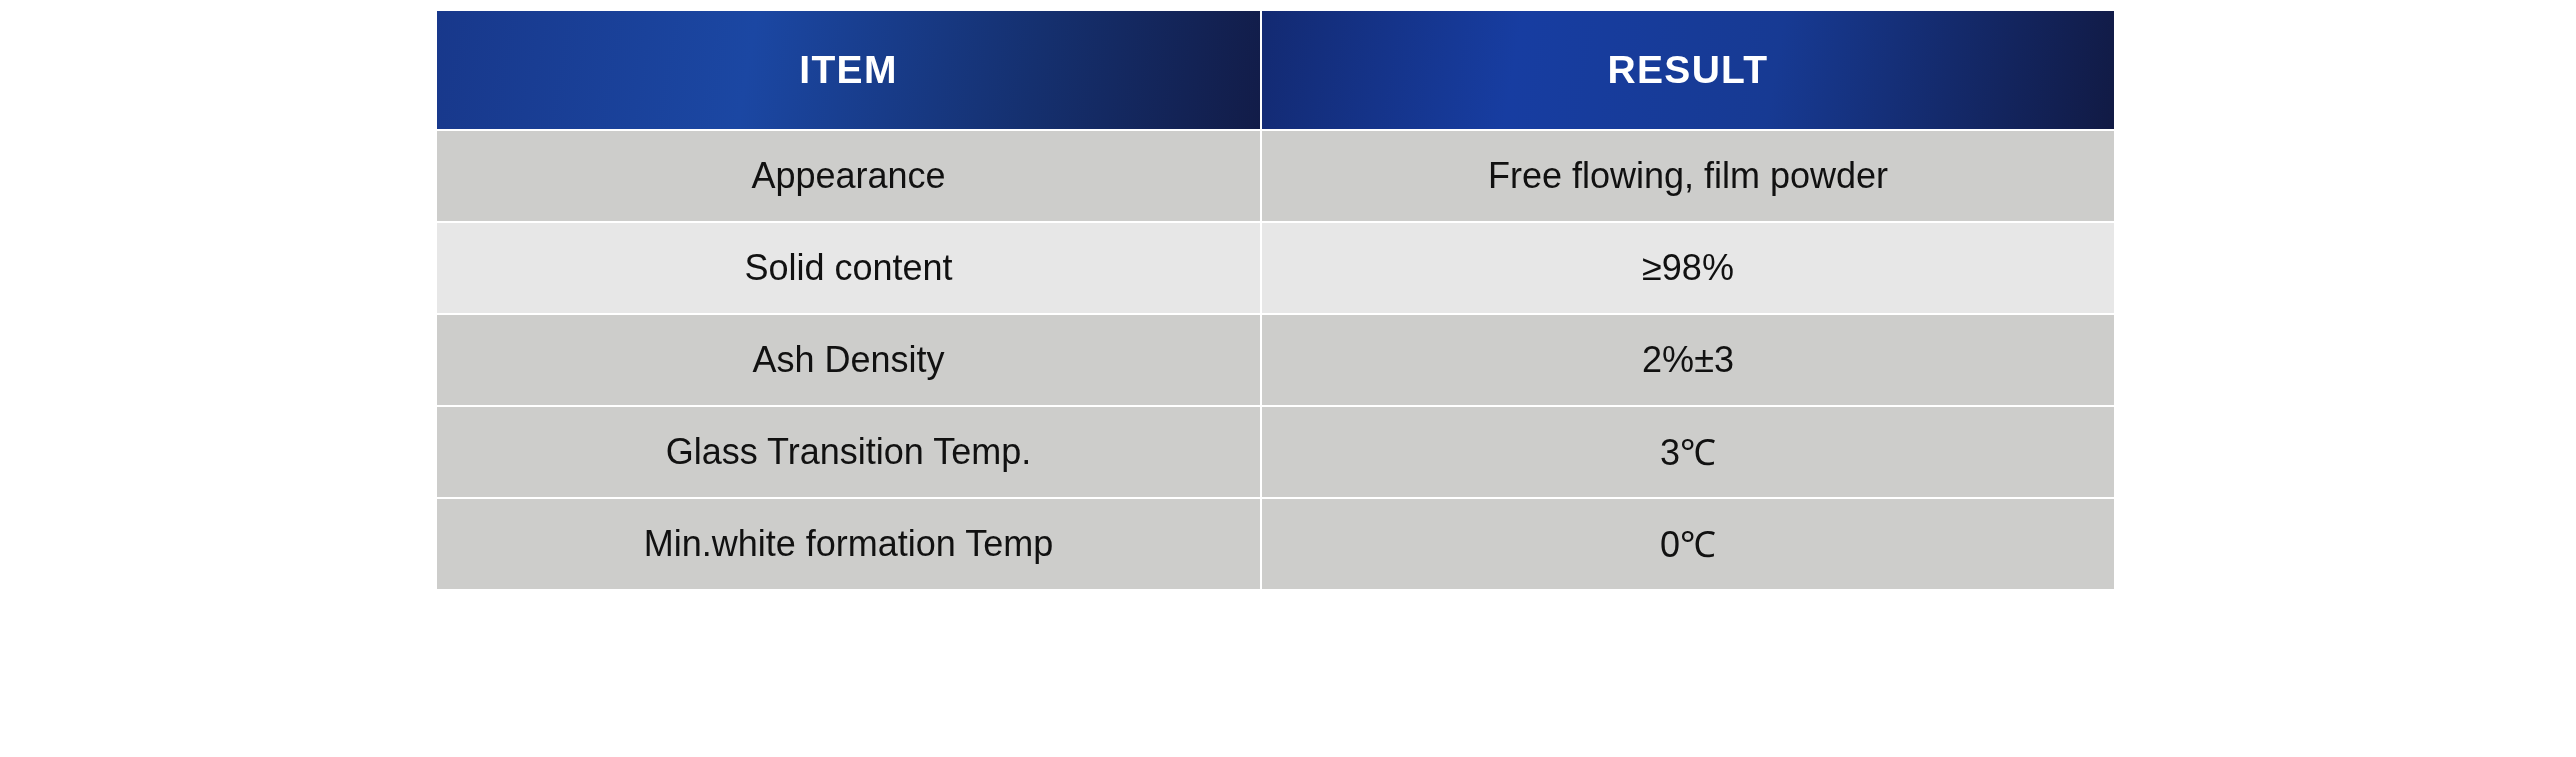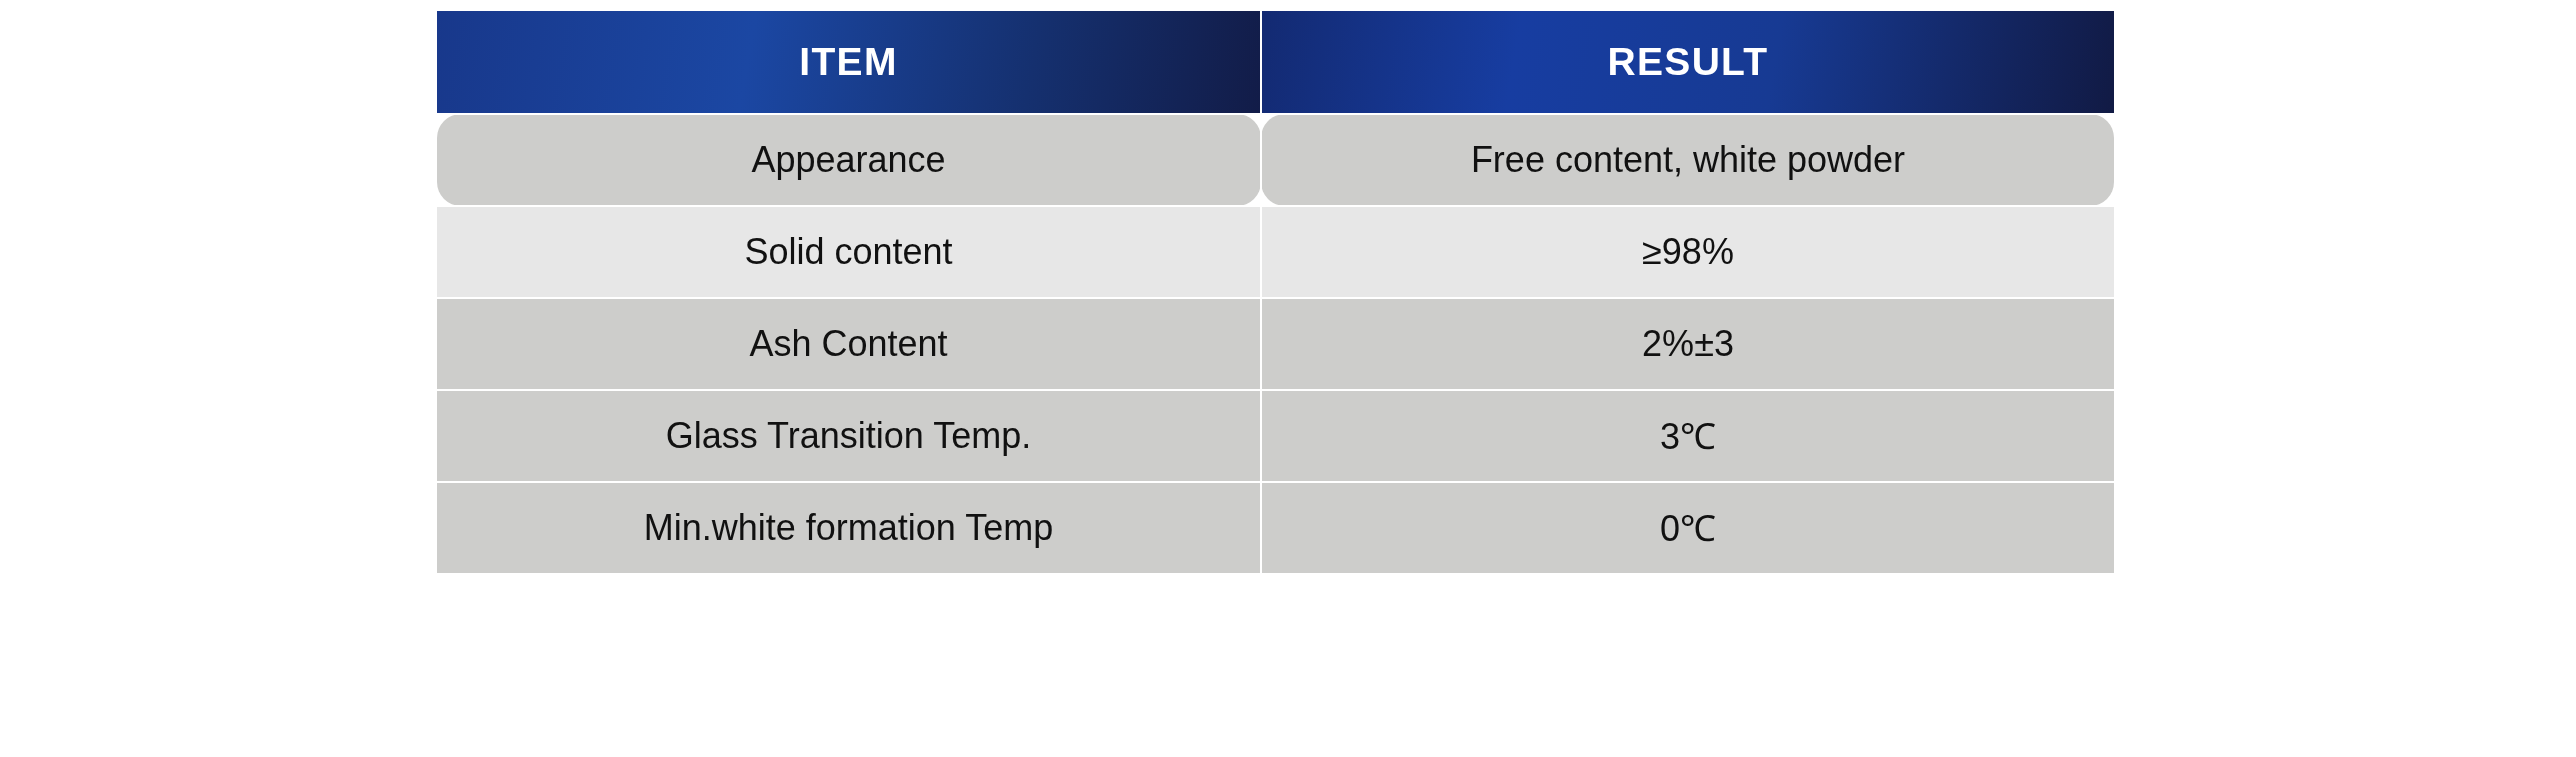--- a/index.html
+++ b/index.html
@@ -32,21 +32,21 @@
   .spec-table col.col-result { width: 853px; }
 
   .spec-table thead th {
     height: 98px;
     color: #ffffff;
     font-size: 39px;
     font-weight: bold;
     letter-spacing: 1.3px;
     text-align: center;
     vertical-align: middle;
-    padding: 2px;
+    padding: 10px;
     border: none;
   }
   .spec-table thead th.th-item {
     background: linear-gradient(100deg, #18388b 0%, #1b47a3 38%, #15306f 72%, #121c48 100%);
   }
   .spec-table thead th.th-result {
     background: linear-gradient(100deg, #132a72 0%, #173da1 30%, #173a93 60%, #111a44 100%);
   }
   .spec-table thead tr th.th-item {
     border-right: 2.7px solid #ffffff;
@@ -64,49 +64,48 @@
   .spec-table tbody tr.row-dark td { background: #cdcdcb; }
   .spec-table tbody tr.row-light td { background: #e7e7e7; margin-top: 19px; }
   .spec-table tbody td.cell-item {
     border-right: 2.7px solid #ffffff;
   }
   .spec-table tbody tr + tr td {
     border-top: 2.7px solid #ffffff;
   }
   .spec-table tbody tr:first-child td {
     border-top: 2.7px solid #ffffff;
-    border-radius: 24px;
   }
 </style>
 </head>
 <body>
 
 <div class="page">
   <table class="spec-table">
     <colgroup>
       <col class="col-item">
       <col class="col-result">
     </colgroup>
     <thead>
       <tr>
         <th class="th-item">ITEM</th>
         <th class="th-result">RESULT</th>
       </tr>
     </thead>
     <tbody>
       <tr class="row-dark">
         <td class="cell-item">Appearance</td>
-        <td class="cell-result">Free content, white powder</td>
+        <td class="cell-result">Free flowing, film powder</td>
       </tr>
       <tr class="row-light">
         <td class="cell-item">Solid content</td>
         <td class="cell-result">≥98%</td>
       </tr>
       <tr class="row-dark">
-        <td class="cell-item">Ash Content</td>
+        <td class="cell-item">Ash Density</td>
         <td class="cell-result">2%±3</td>
       </tr>
       <tr class="row-dark">
         <td class="cell-item">Glass Transition Temp.</td>
         <td class="cell-result">3℃</td>
       </tr>
       <tr class="row-dark">
         <td class="cell-item">Min.white formation Temp</td>
         <td class="cell-result">0℃</td>
       </tr>

